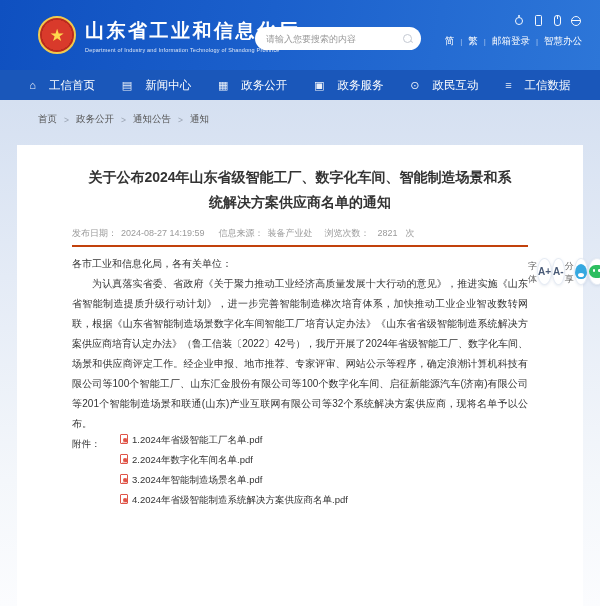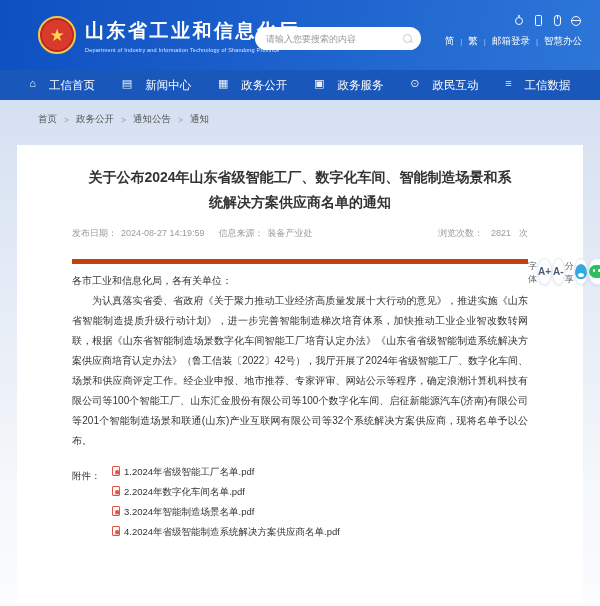--- a/index.html
+++ b/index.html
@@ -45,21 +45,21 @@
   .ti-globe::after { content:""; position:absolute; left:0; top:5px; width:9px; height:1px; background:#fff; }
 
   .top-links { position:absolute; right:18px; top:35px; display:flex; align-items:center;
     color:#fff; font-size:9.5px; }
   .top-links .lnk { cursor:pointer; }
   .top-links .sep { margin:0 6px; opacity:.55; font-size:8px; }
 
   
   .nav { height:30px; background:#1a57ba; display:flex; align-items:center;
     justify-content:space-around; padding:0 16px; }
-  .nav-item { display:flex; align-items:flex-start; gap:13px; color:#fff;
+  .nav-item { display:flex; align-items:center; gap:13px; color:#fff;
     font-size:11.5px; cursor:pointer; white-space:nowrap; }
   .nav-ico { font-size:11px; line-height:1; opacity:.9; }
   [data-name="home-icon"]::before{content:"⌂";}
   [data-name="news-icon"]::before{content:"▤";}
   [data-name="disclosure-icon"]::before{content:"▦";}
   [data-name="service-icon"]::before{content:"▣";}
   [data-name="interaction-icon"]::before{content:"⊙";}
   [data-name="data-icon"]::before{content:"≡";}
 
   
@@ -68,31 +68,31 @@
   .breadcrumb { position:absolute; left:38px; top:13px; display:flex; align-items:center;
     font-size:9.5px; color:#555; }
   .breadcrumb .bc { cursor:pointer; }
   .breadcrumb .bc-sep { margin:0 7px; color:#9aa4b2; font-size:8.5px; }
 
   .card { position:absolute; left:17px; right:17px; top:45px; bottom:0;
     background:#fff; padding:0 55px; }
 
   .art-title { margin:20px auto 0; max-width:430px; text-align:center;
     font-size:14px; font-weight:bold; color:#333; line-height:25px; }
-  .meta { margin-top:12px; display:flex; justify-content:space-between;
-    font-size:9px; color:#9a9a9a; padding-bottom:19px; border-bottom:5px solid #c2410c; }
+  .meta { margin-top:12px; display:flex; justify-content:flex-start;
+    font-size:9px; color:#9a9a9a; padding-bottom:5px; border-bottom:2px solid #c2410c; }
   .meta .m-left span { margin-right:4px; }
   .meta .m-left .gap { margin-left:10px; }
   .meta .m-right span { margin-left:8px; }
 
   .body-text { margin-top:7px; font-size:10px; color:#333; line-height:20px;
     text-align:justify; }
   .body-text p.ind { text-indent:2em; }
 
-  .attach { margin-top:15px; display:flex; font-size:9.5px; color:#333; }
+  .attach { margin-top:0; display:flex; font-size:9.5px; color:#333;gap:8px; }
   .attach-label { width:40px; flex:0 0 auto; line-height:20px; color:#333; }
   .attach-list { flex:1; }
   .attach-row { display:flex; align-items:flex-start; height:20px; gap:4px; }
   .attach-row a { color:#333; text-decoration:none; cursor:pointer; }
   .pdf { position:relative; width:8px; height:10px; flex:0 0 auto;
     background:linear-gradient(135deg,#fff 60%,#f3c5c0 60%); border:1px solid #df5448; border-radius:1px; }
   .pdf::after { content:""; position:absolute; left:1.5px; top:2.5px; width:4px; height:4px;
     background:#df5448; border-radius:50% 50% 0 50%; }
 
   

